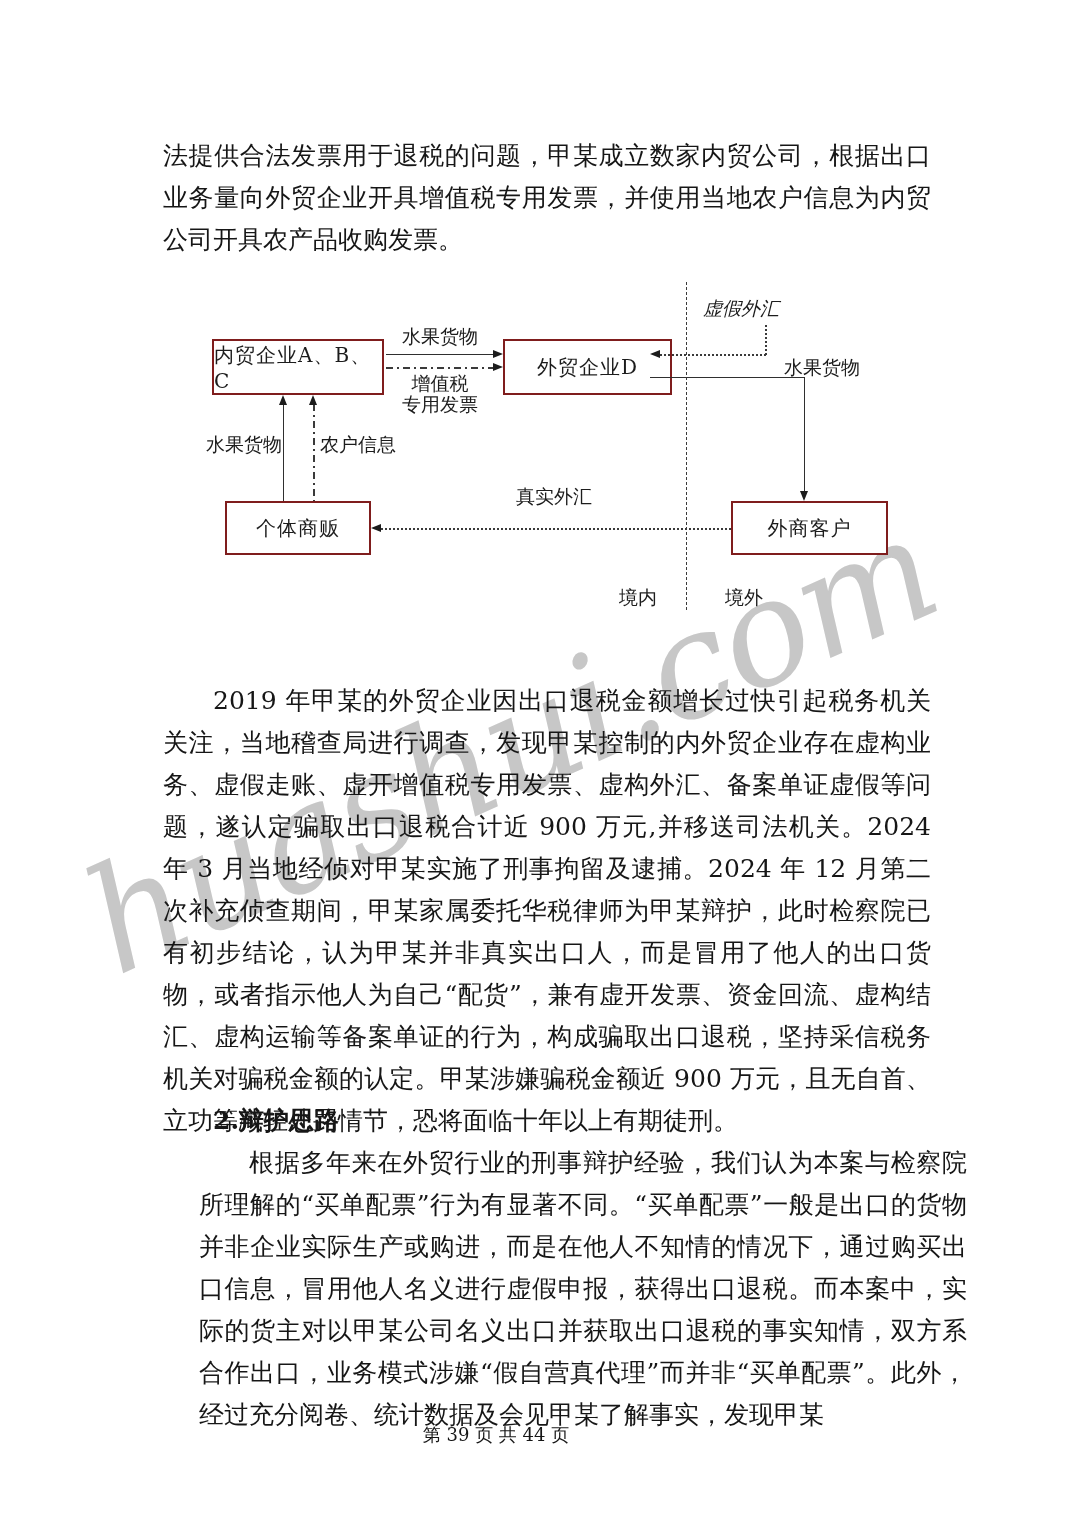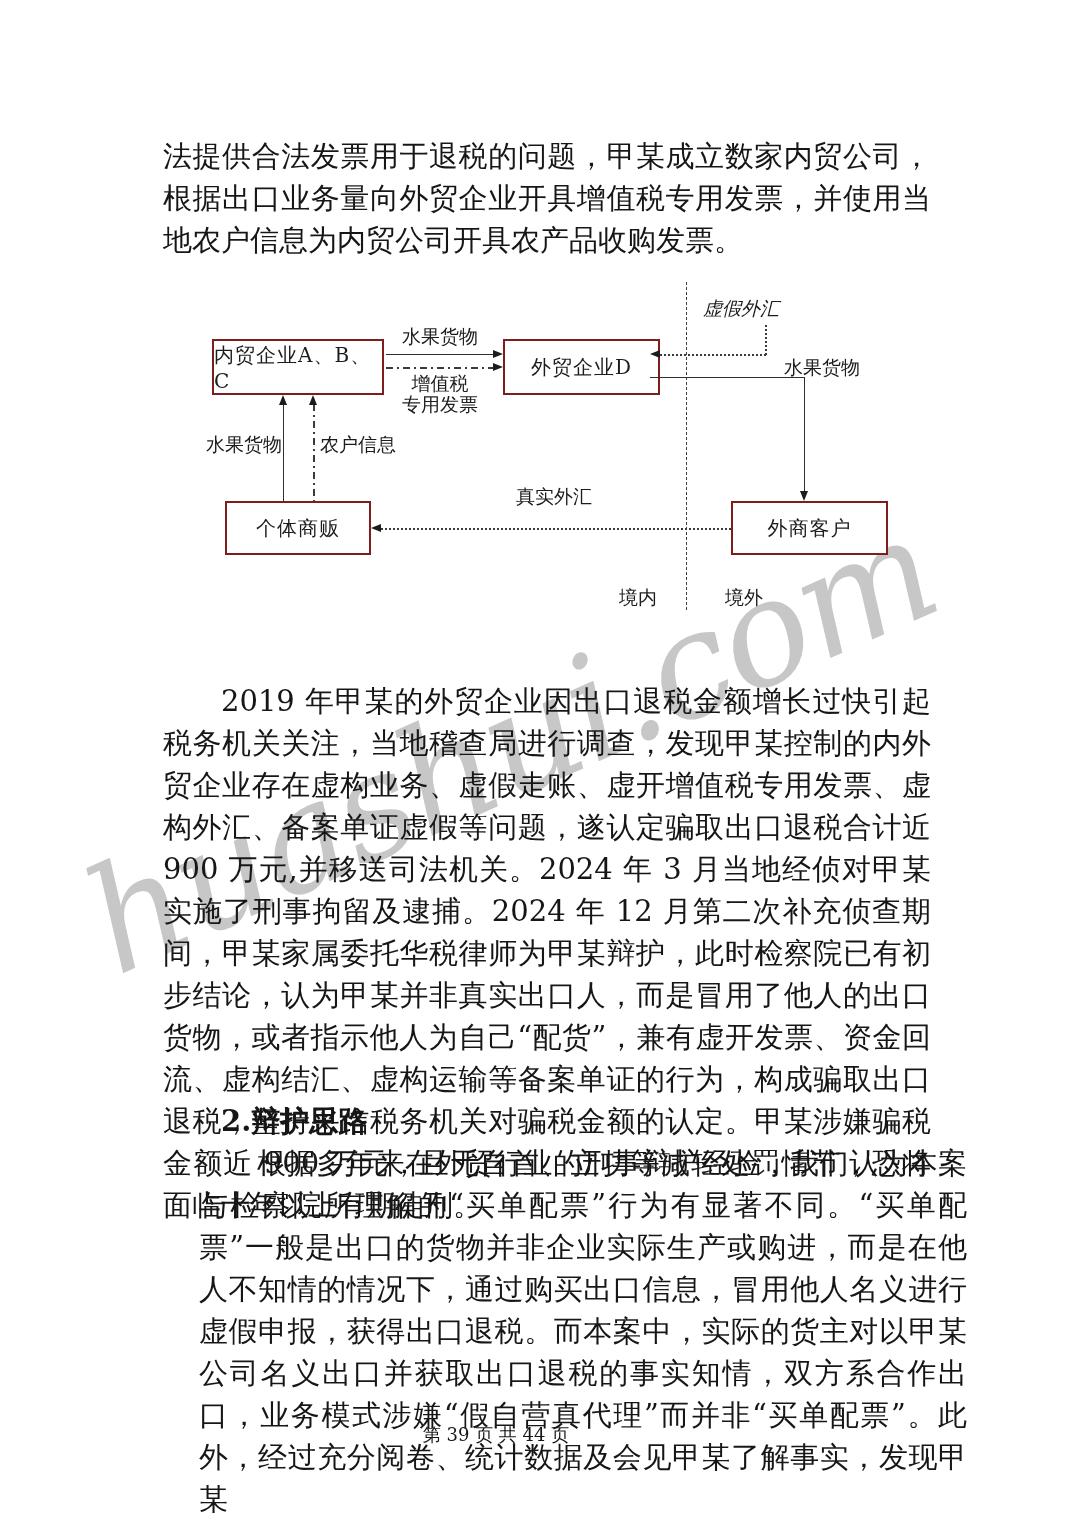--- a/index.html
+++ b/index.html
@@ -21,21 +21,21 @@
     font-style:italic;
     font-size:146px;letter-spacing:-3px;
     color:#c7c7c7;
     white-space:nowrap;
     z-index:0;
     user-select:none;
   }
   
   .para{
     position:absolute;left:163px;width:768px;margin:0;
-    font-size:29px;line-height:42px;
+    font-size:25px;line-height:42px;
     text-align:justify;
     color:#161616;
     z-index:2;
   }
   .p-top{top:135px;}
   .p-main1{top:680px;text-indent:2em;}
   .heading{top:1100px;text-indent:2em;font-weight:bold;}
   .p-main2{top:1142px;text-indent:2em;margin-left:36px;}
   .footer{
     position:absolute;left:0;top:1414px;width:992px;
@@ -45,21 +45,21 @@
   
   .diagram{position:absolute;left:0;top:270px;width:1080px;height:350px;z-index:1;}
   .node{
     position:absolute;
     border:2px solid #7f1d1d;background:#fff;
     display:flex;align-items:center;justify-content:center;
     font-size:20px;color:#1c1c1c;letter-spacing:1px;
     box-sizing:border-box;
   }
   .n-domestic{left:212px;top:69px;width:172px;height:56px;}
-  .n-dtrade{left:503px;top:69px;width:157px;height:56px;}
+  .n-dtrade{left:503px;top:69px;width:169px;height:56px;}
   .n-vendor{left:225px;top:231px;width:146px;height:54px;text-align:center;}
   .n-fcustomer{left:731px;top:231px;width:157px;height:54px;}
 
   .elabel{
     position:absolute;font-size:19px;color:#1c1c1c;
     text-align:center;line-height:21px;white-space:nowrap;
   }
   .lb-fruit-top{left:402px;top:56px;width:76px;}
   .lb-vat{left:394px;top:103px;width:92px;}
   .lb-fruit-left{left:205px;top:164px;width:78px;}

